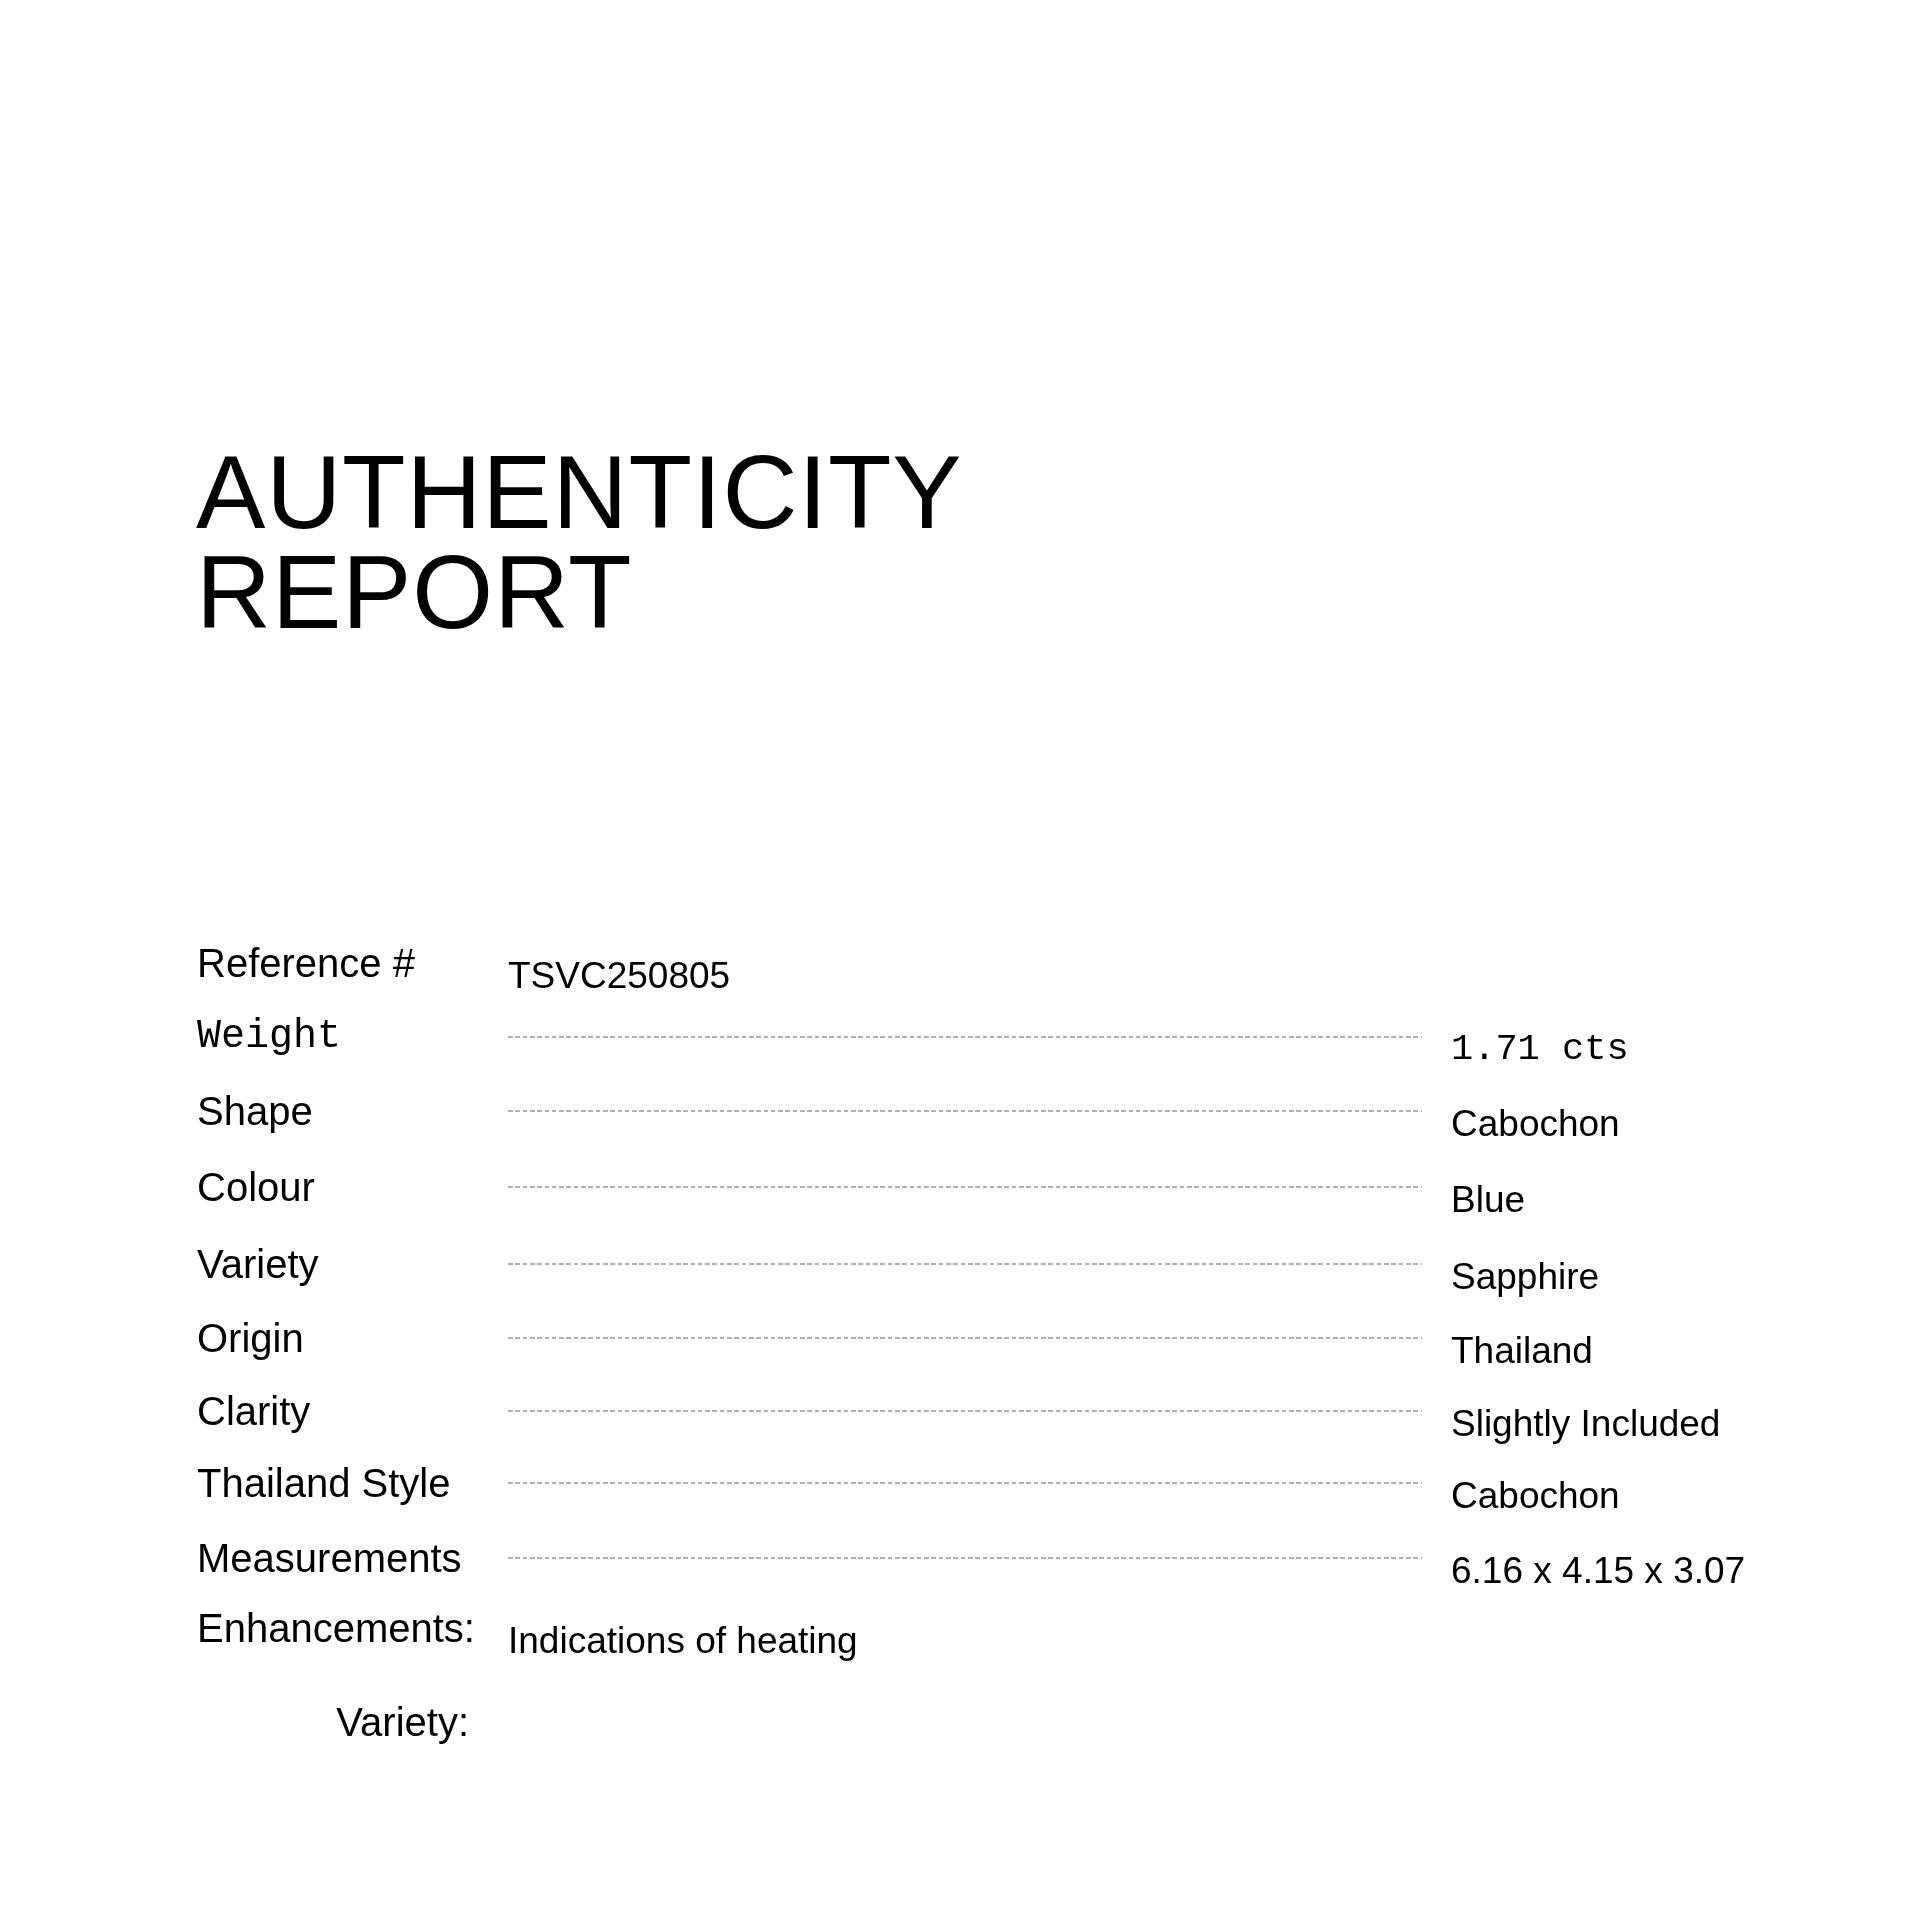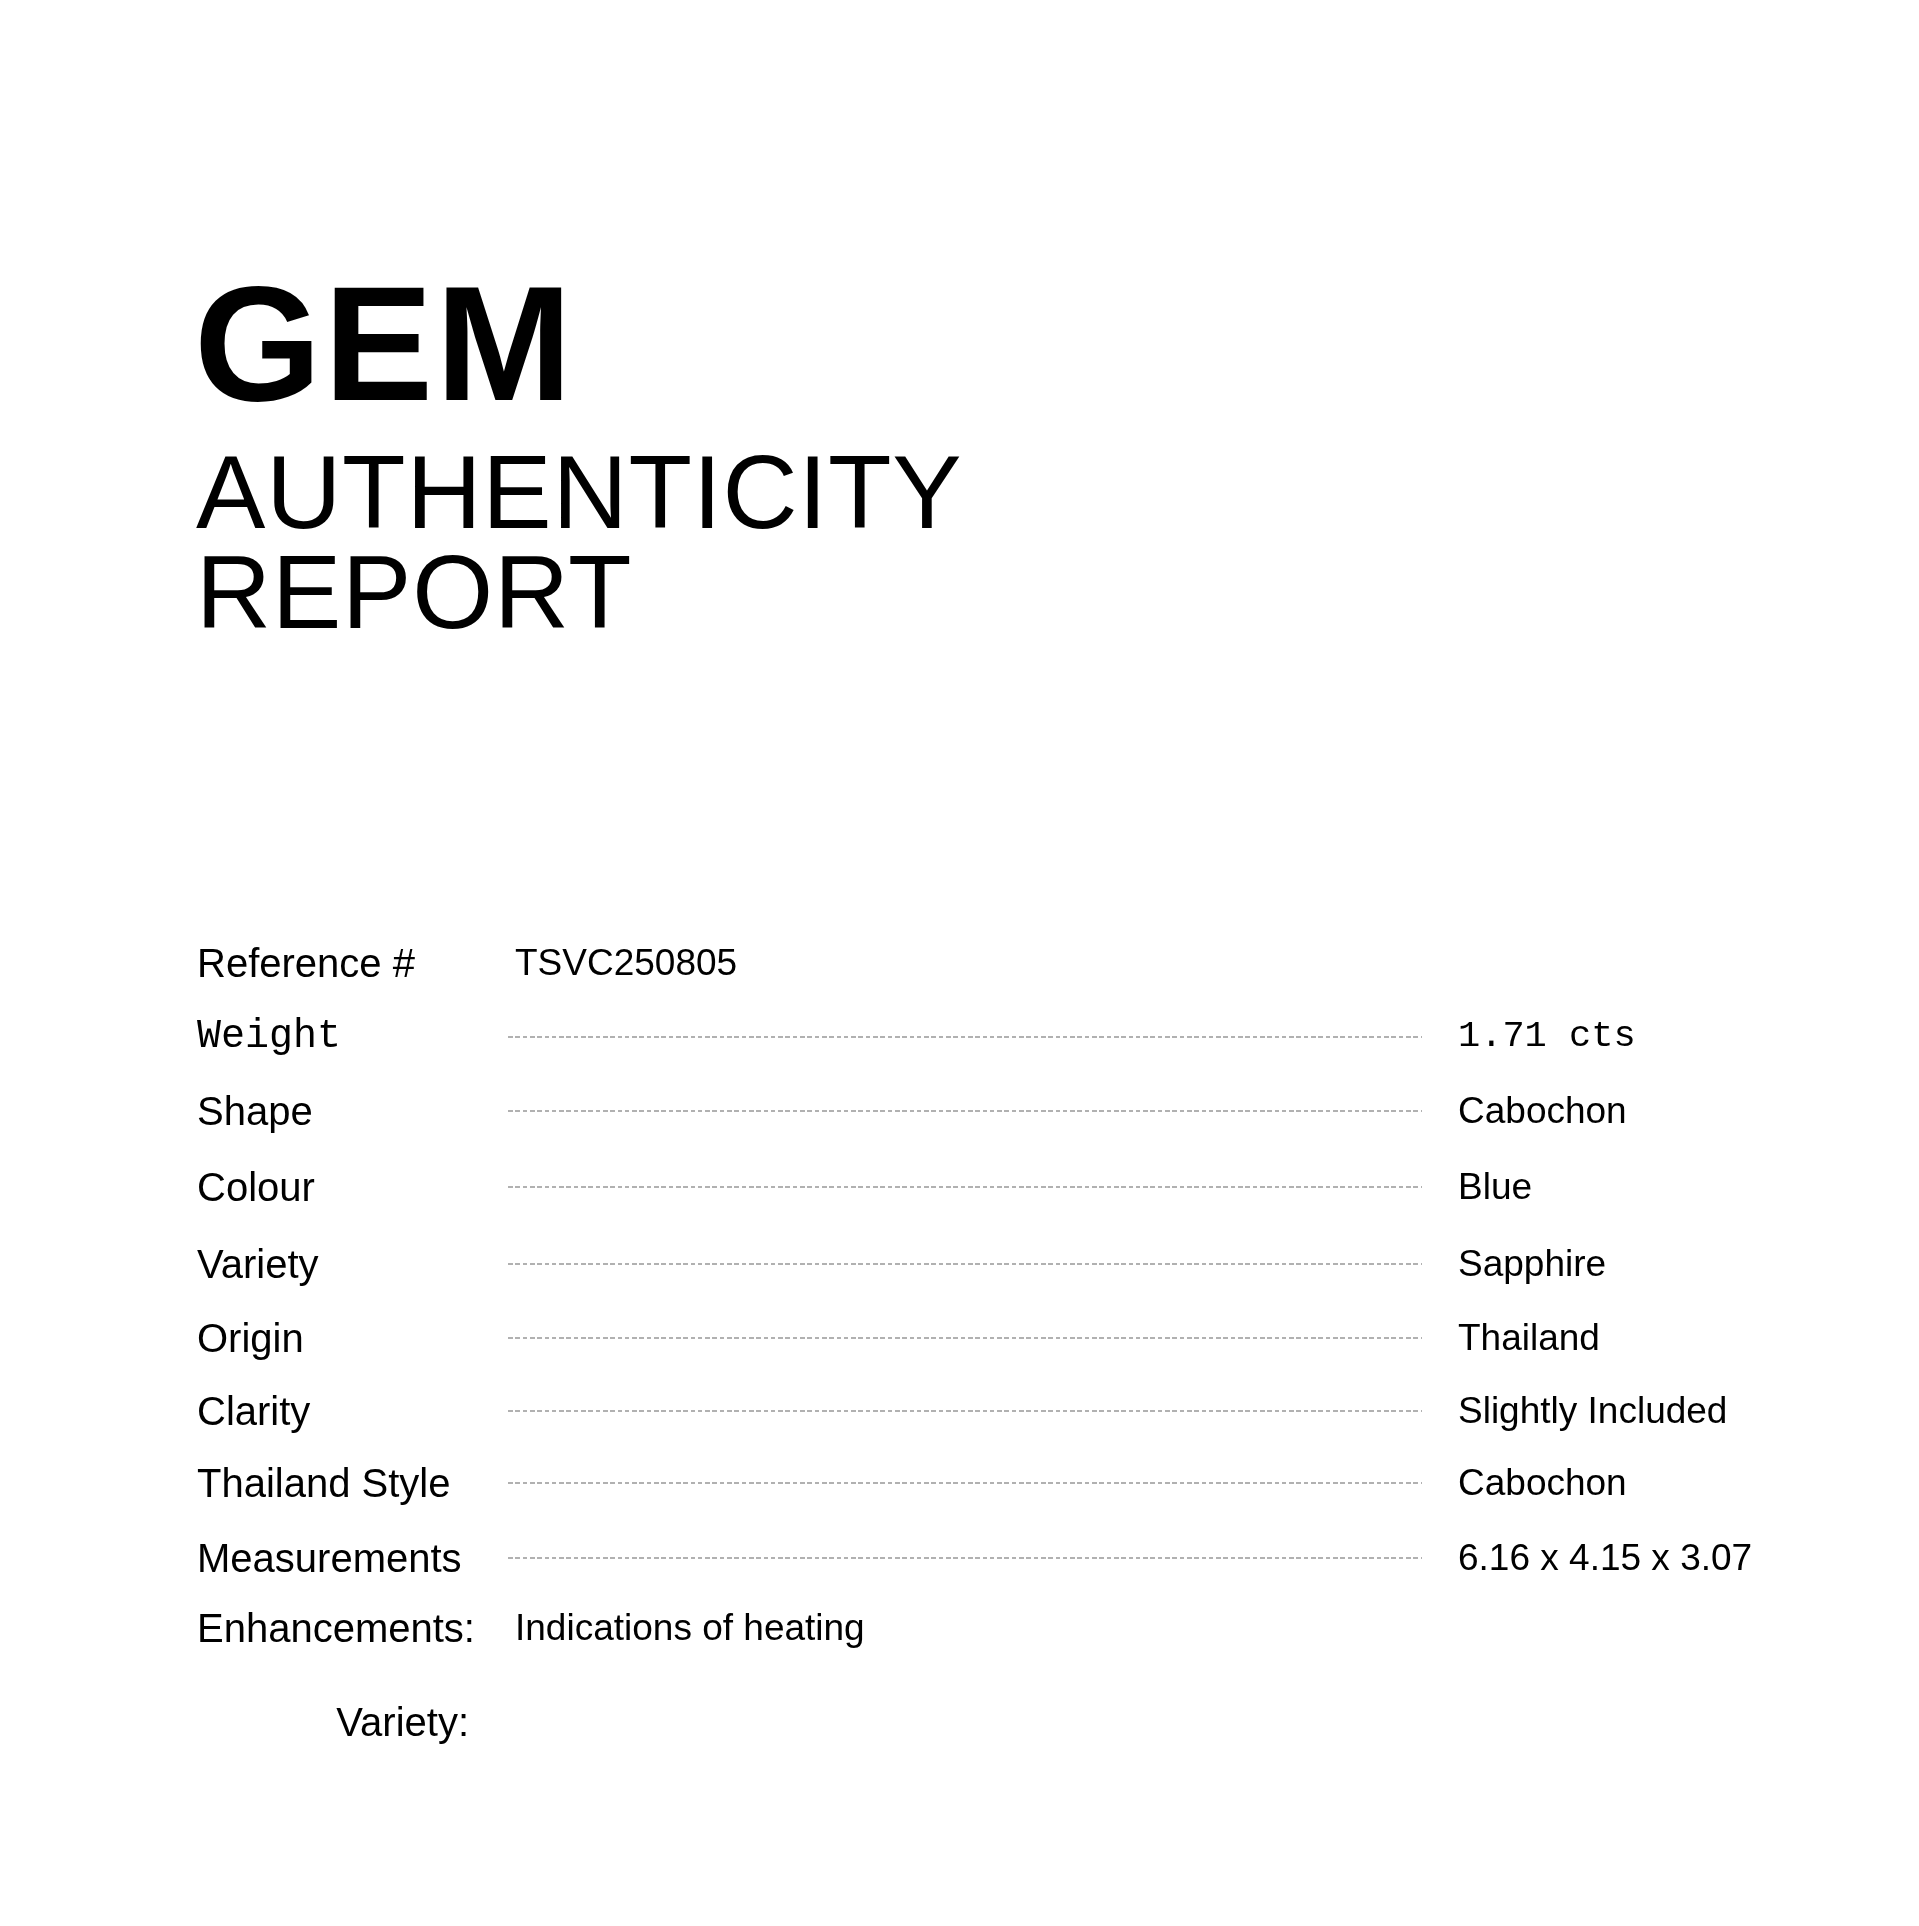--- a/index.html
+++ b/index.html
@@ -25,42 +25,41 @@
 
   
   .field-row { position: absolute; left: 197px; width: 1618px; height: 58px; font-size: 40px; line-height: 1; }
   .flabel { position: absolute; left: 0; top: 0; white-space: nowrap; }
   .flabel.right-col { width: 272px; text-align: right; }
   .leader {
     position: absolute; left: 311px; top: 19px;
     width: 914px; height: 1.5px;
     background-image: repeating-linear-gradient(90deg, #b1b1b1 0px, #b1b1b1 4.6px, rgba(0,0,0,0) 4.6px, rgba(0,0,0,0) 7.3px);
   }
-  .fvalue { position: absolute; top: 1px; font-size: 37px; white-space: nowrap; margin-left: 7px; }
+  .fvalue { position: absolute; top: 14px; font-size: 37px; white-space: nowrap; }
   .fvalue.near { left: 311px; }
   .fvalue.far  { left: 1254px; }
 
   .row-0  { top: 943px; }
   .row-1  { top: 1017px; font-family: Liberation Mono, monospace; }
   .row-2  { top: 1091px; }
   .row-3  { top: 1167px; }
   .row-4  { top: 1244px; }
   .row-5  { top: 1318px; text-align: right; }
   .row-6  { top: 1391px; }
   .row-7  { top: 1463px; }
   .row-8  { top: 1538px; }
   .row-9  { top: 1608px; }
   .row-10 { top: 1702px; }
 </style>
 </head>
 <body>
 
 <div class="page">
 
-  <div class="abs brand">GEM</div>
   <div class="abs title-line1">AUTHENTICITY</div>
   <div class="abs title-line2">REPORT</div>
 
   <div class="field-row row-0">
     <span class="flabel">Reference #</span>
     <span class="fvalue near">TSVC250805</span>
   </div>
 
   <div class="field-row row-1">
     <span class="flabel">Weight</span>

